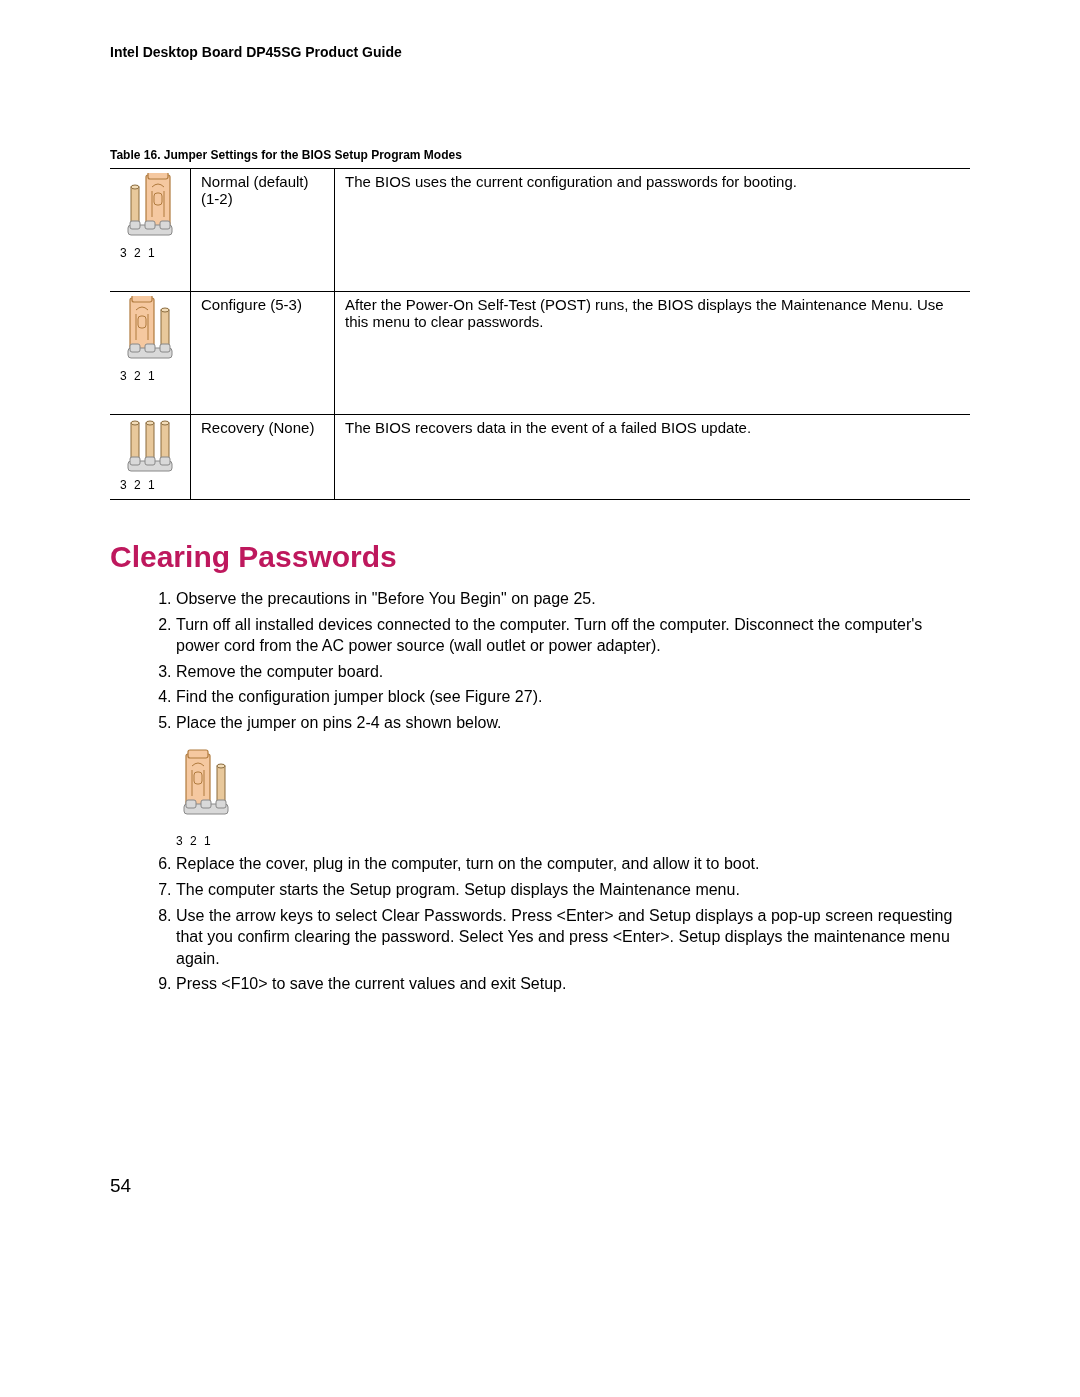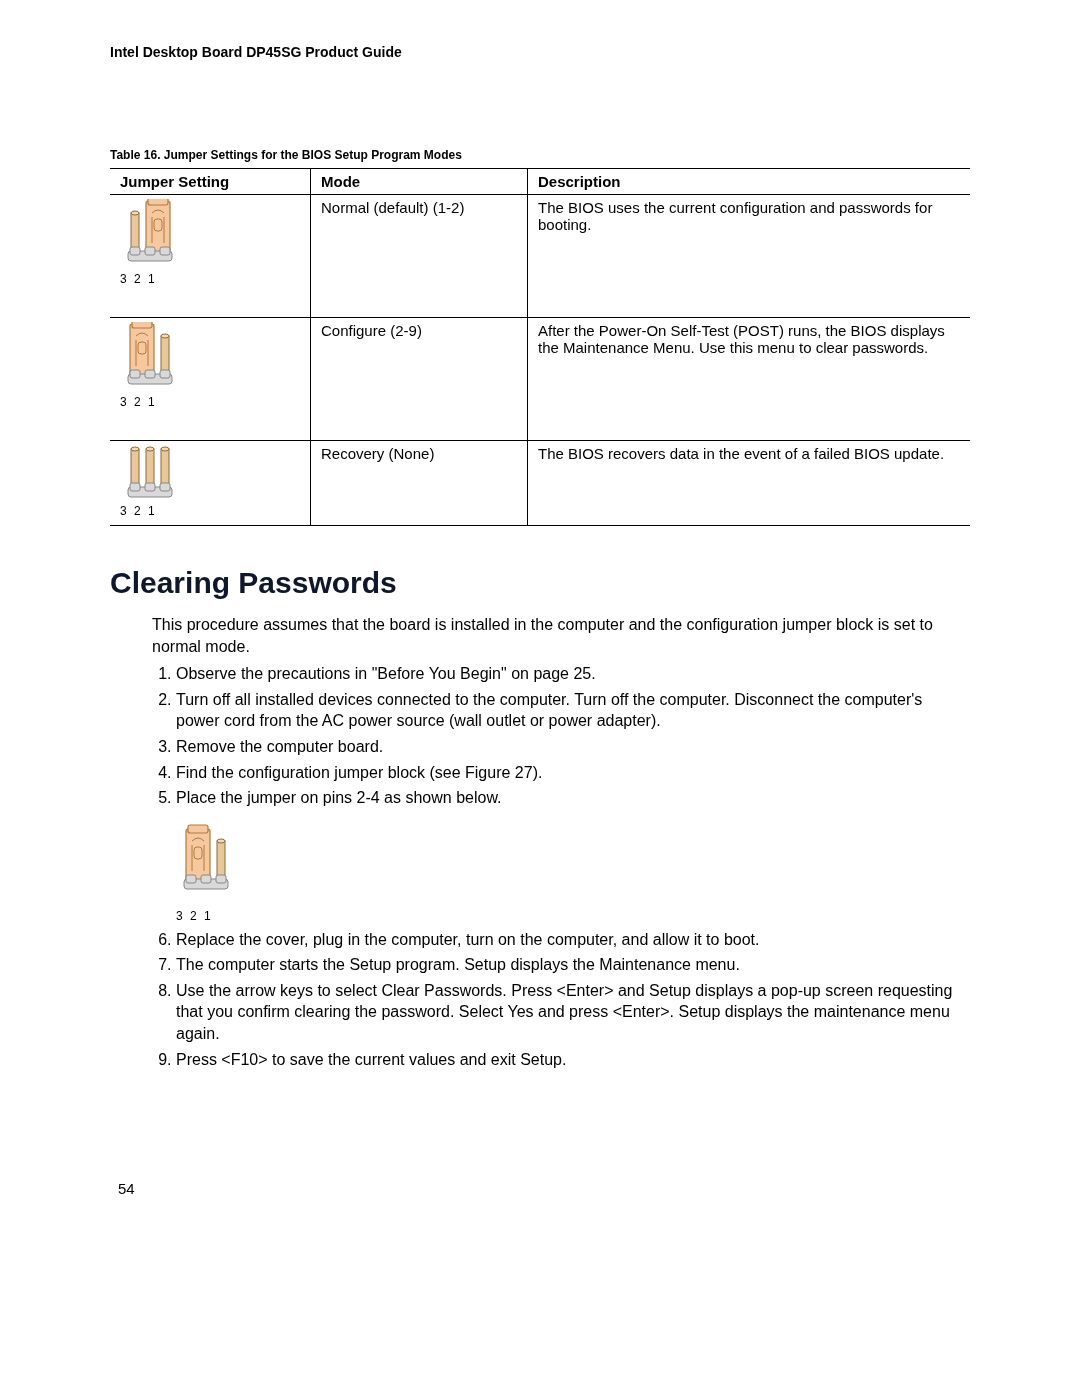--- a/index.html
+++ b/index.html
@@ -55,21 +55,21 @@
     padding-bottom: 4px;
   }
   .col-jumper { width: 180px; }
   .col-mode   { width: 196px; }
   .jumper-cell {
     text-align: center;
     height: 114px;
   }
   .jumper-cell.short { height: 76px; }
   h2.section {
-    color: #0f172a;
+    color: #be185d;
     font-size: 30px;
     font-weight: bold;
     margin: 40px 0 14px 0;
   }
   .intro {
     font-size: 16px;
     line-height: 1.35;
     margin: 0 0 6px 42px;
   }
   ol.steps {
@@ -85,23 +85,23 @@
   .inline-figure {
     margin: 10px 0 4px 0;
   }
   .pin-caption {
     font-size: 12px;
     letter-spacing: 2px;
     text-align: left;
   }
   .page-number {
     position: absolute;
-    left: 118px;
+    left: 110px;
     bottom: 200px;
-    font-size: 15px;
+    font-size: 19px;
   }
 </style>
 </head>
 <body>
 
 <svg width="0" height="0" style="position:absolute">
   <defs>
 
     <g id="pin">
       <rect x="-4" y="0" width="8" height="36" fill="#e8c89b" stroke="#8a6b3d" stroke-width="1"></rect>
@@ -144,61 +144,55 @@
 </svg>
 
 <div class="page">
 
   <div class="running-header">Intel Desktop Board DP45SG Product Guide</div>
 
   <div class="table-caption">Table 16. Jumper Settings for the BIOS Setup Program Modes</div>
 
   <table class="jumper">
     <tbody>
-        <tr>
-      <th class="col-jumper">Jumper Setting</th>
-      <th class="col-mode">Mode</th>
-      <th>Description</th>
-    </tr>
     <tr>
       <td class="jumper-cell">
         <svg width="60" height="70">
               <use href="#jumper-12" x="30" y="4"></use>
             </svg>
         <div class="pin-caption">3 2 1</div>
       </td>
       <td>Normal (default) (1-2)</td>
       <td>The BIOS uses the current configuration and passwords for booting.</td>
     </tr>
     <tr>
       <td class="jumper-cell">
         <svg width="60" height="70">
               <use href="#jumper-23" x="30" y="4"></use>
             </svg>
         <div class="pin-caption">3 2 1</div>
       </td>
-      <td>Configure (2-9)</td>
+      <td>Configure (5-3)</td>
       <td>After the Power-On Self-Test (POST) runs, the BIOS displays the Maintenance Menu.  Use this menu to clear passwords.</td>
     </tr>
     <tr>
       <td class="jumper-cell short">
         <svg width="60" height="56">
               <use href="#jumper-none" x="30" y="4"></use>
             </svg>
         <div class="pin-caption">3 2 1</div>
       </td>
       <td>Recovery (None)</td>
       <td>The BIOS recovers data in the event of a failed BIOS update.</td>
     </tr>
   </tbody>
     </table>
 
   <h2 class="section">Clearing Passwords</h2>
 
-  <p class="intro">This procedure assumes that the board is installed in the computer and the configuration jumper block is set to normal mode.</p>
 
   <ol class="steps">
     <li>Observe the precautions in "Before You Begin" on page 25.</li>
     <li>Turn off all installed devices connected to the computer.  Turn off the computer.  Disconnect the computer's power cord from the AC power source (wall outlet or power adapter).</li>
     <li>Remove the computer board.</li>
     <li>Find the configuration jumper block (see Figure 27).</li>
     <li>
       <span>Place the jumper on pins 2-4 as shown below.</span>
       <div class="inline-figure">
         <svg width="60" height="84">

